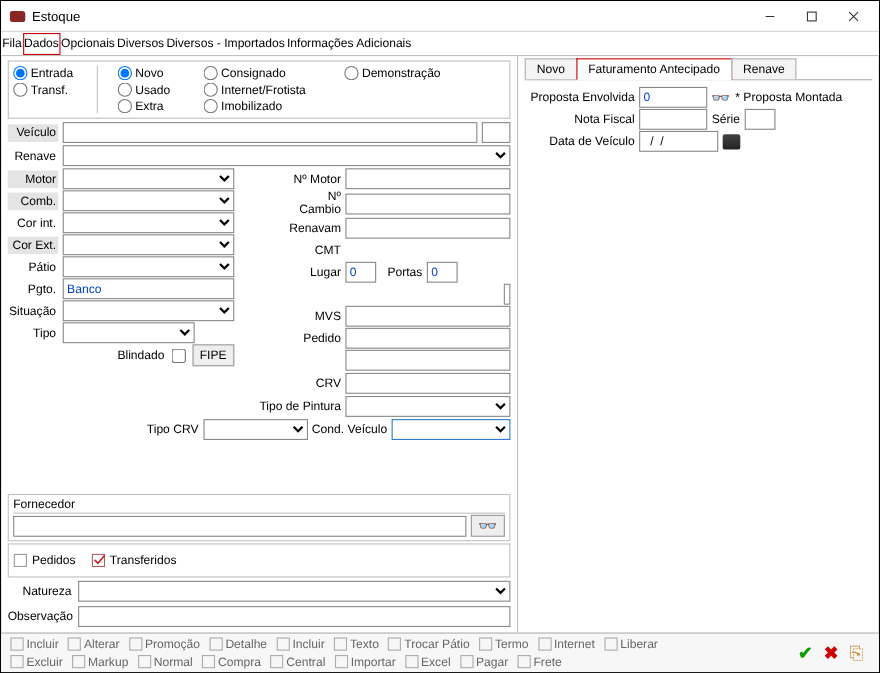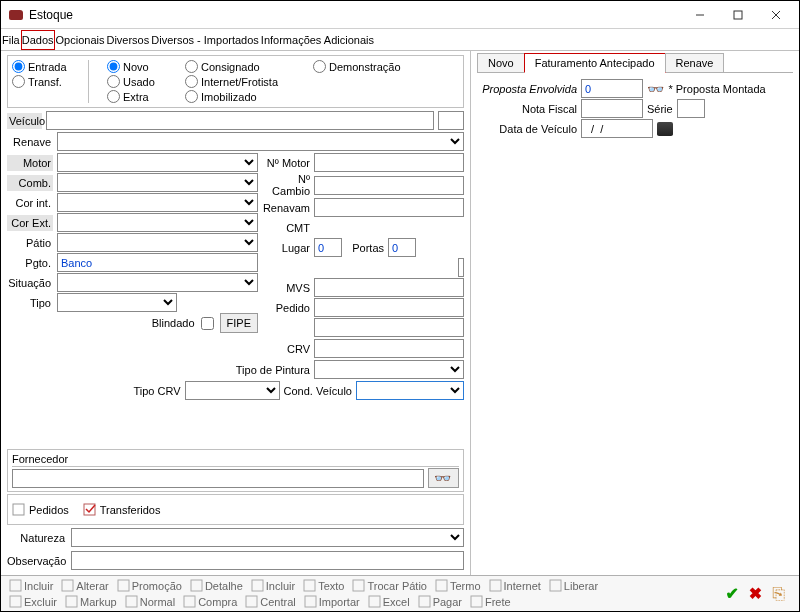--- a/index.html
+++ b/index.html
@@ -135,30 +135,30 @@
           <label class="radio-row">
               <input type="radio" style="">
               <span>Demonstração</span>
             </label>
         </div>
       </div>
     </div>
 
     <div style="display:flex;flex-direction:column;gap:0;">
       <div class="row">
-        <span class="lbl shaded" style="width:35px;padding:2px;">Veículo</span>
+        <span class="lbl shaded" style="width:46px;padding:2px;">Veículo</span>
         <input type="text" class="shaded" style="flex: 1 1 0%; border: 1px solid rgb(136, 136, 136);">
         <input type="text" style="width: 26px;">
       </div>
       <div class="row">
         <span class="lbl" style="width:46px;">Renave</span>
         <select style="flex:1;"></select>
       </div>
 
-      <div style="display:flex;">
+      <div style="display:flex;gap:45px;">
         <div style="width:300px;">
           <div class="row">
               <span class="lbl shaded" style="width:46px;padding:2px;">Motor</span>
               <select style="flex:1;"></select>
             </div>
           <div class="row">
               <span class="lbl shaded" style="width:46px;padding:2px;">Comb.</span>
               <select style="flex:1;"></select>
             </div>
           <div class="row">
@@ -289,21 +289,21 @@
       </div>
   </div>
 
   <div class="right-col">
     <div class="tabbar">
       <div class="tab">Novo</div>
       <div class="tab active">Faturamento Antecipado</div>
       <div class="tab">Renave</div>
     </div>
     <div class="row">
-      <span class="lbl-r" style="width:100px;font-style:italic;">Proposta Envolvida</span>
+      <span class="lbl-r" style="width:100px;">Proposta Envolvida</span>
       <input type="text" class="blue" style="width: 62px;" value="0">
       <span class="eyeglasses">👓</span>
       <span>* Proposta Montada</span>
     </div>
     <div class="row">
       <span class="lbl-r" style="width:100px;">Nota Fiscal</span>
       <input type="text" style="width: 62px;">
       <span>Série</span>
       <input type="text" style="width: 28px;">
     </div>

